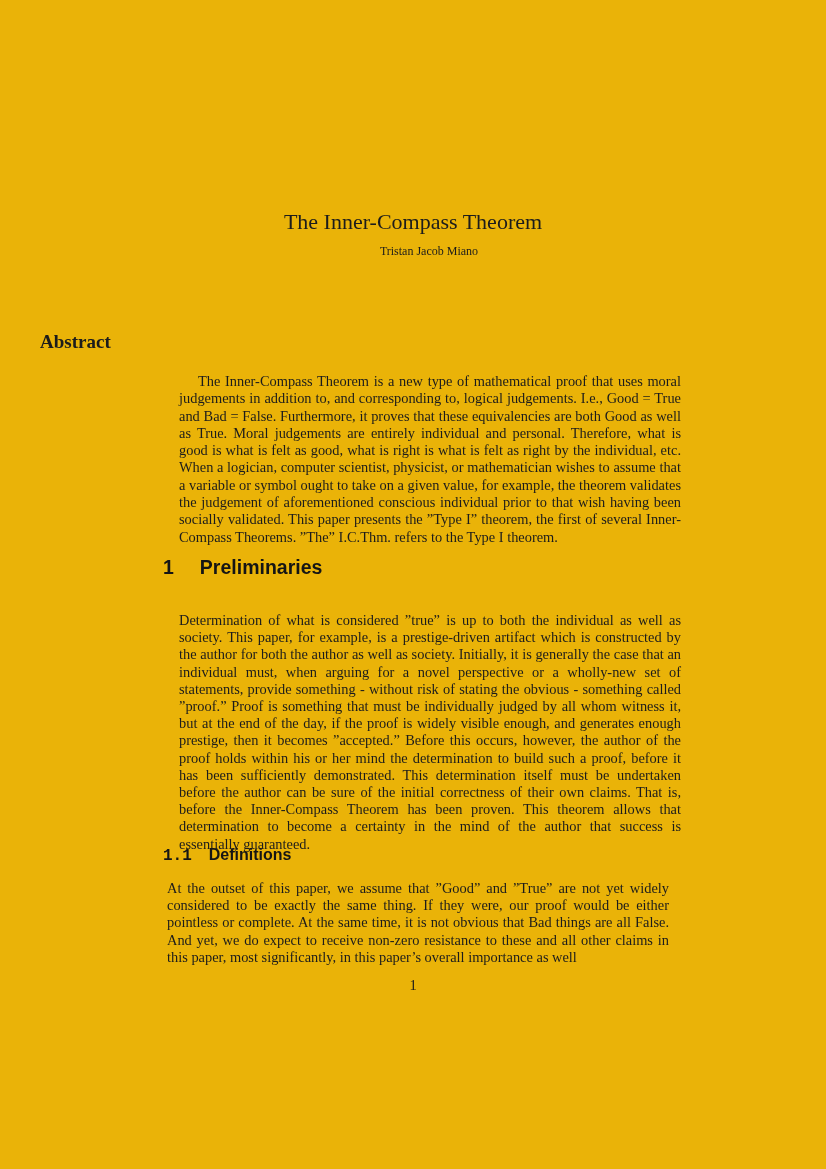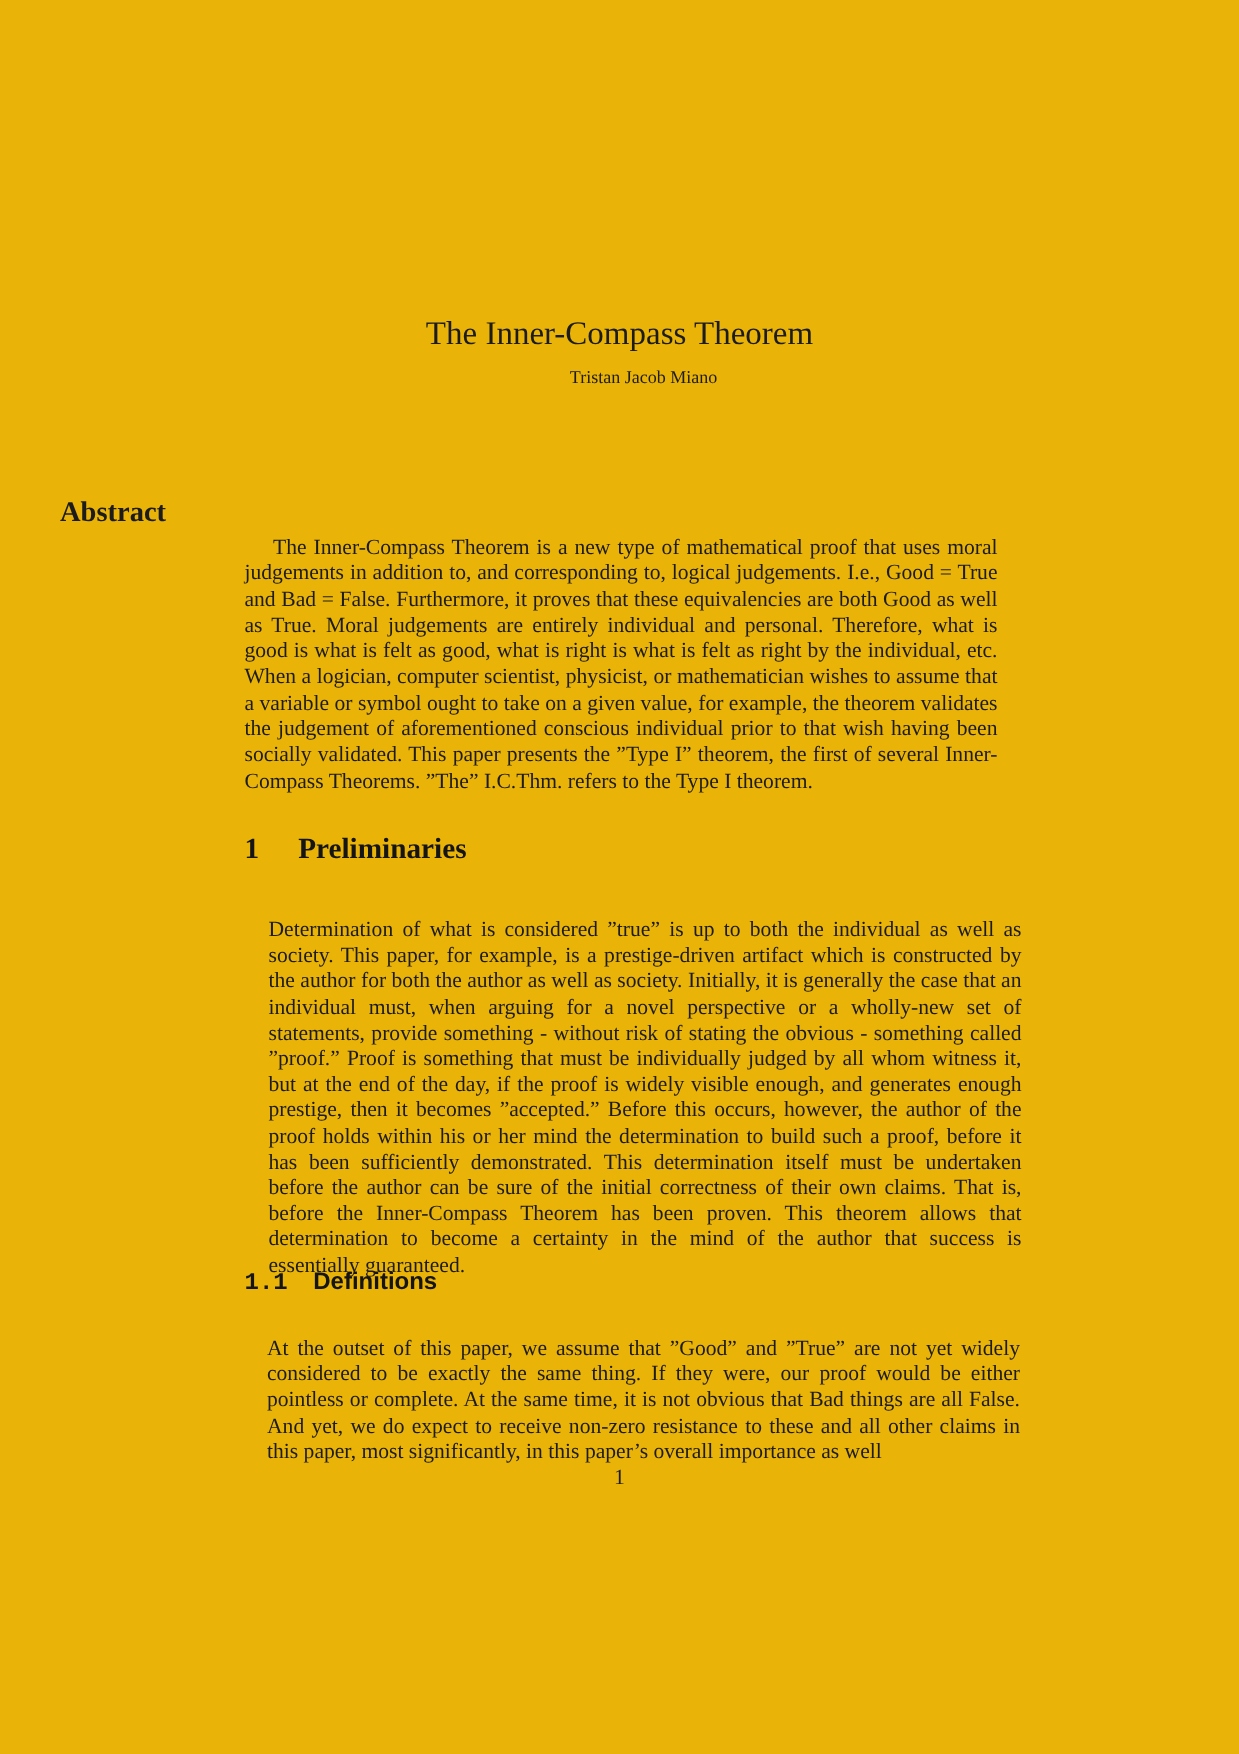--- a/index.html
+++ b/index.html
@@ -50,34 +50,34 @@
     text-align: left;
     font-size: 19px;
     font-weight: 700;
     margin-left: 40px;
   }
   .abstract-body {
     position: absolute;
     top: 357px;
     left: 163px;
     width: 502px;
-    margin: 0;
+    margin: 16px;
     font-size: 14.4px;
     line-height: 17.3px;
     text-align: justify;
     text-justify: inter-word;
     text-indent: 19px;
   }
   .section-heading {
     position: absolute;
     top: 556px;
     left: 163px;
     width: 520px;
     margin: 0;
-    font-family: Liberation Serif, serif;
+    font-family: Liberation Sans, sans-serif;
     font-size: 19.5px;
     font-weight: 700;
     color: #151515;
   }
   .section-heading .sec-num {
     display: inline-block;
     margin-right: 26px;
   }
   .section-body {
     position: absolute;
@@ -104,21 +104,21 @@
   .subsection-heading .sec-num {
     display: inline-block;
     margin-right: 17px;
     font-family: Liberation Mono, monospace;
   }
   .subsection-body {
     position: absolute;
     top: 876px;
     left: 163px;
     width: 502px;
-    margin: 15px;
+    margin: 4px;
     font-size: 14.4px;
     line-height: 17.2px;
     text-align: justify;
     text-justify: inter-word;
   }
   .page-number {
     position: absolute;
     top: 977px;
     left: 0;
     width: 826px;

